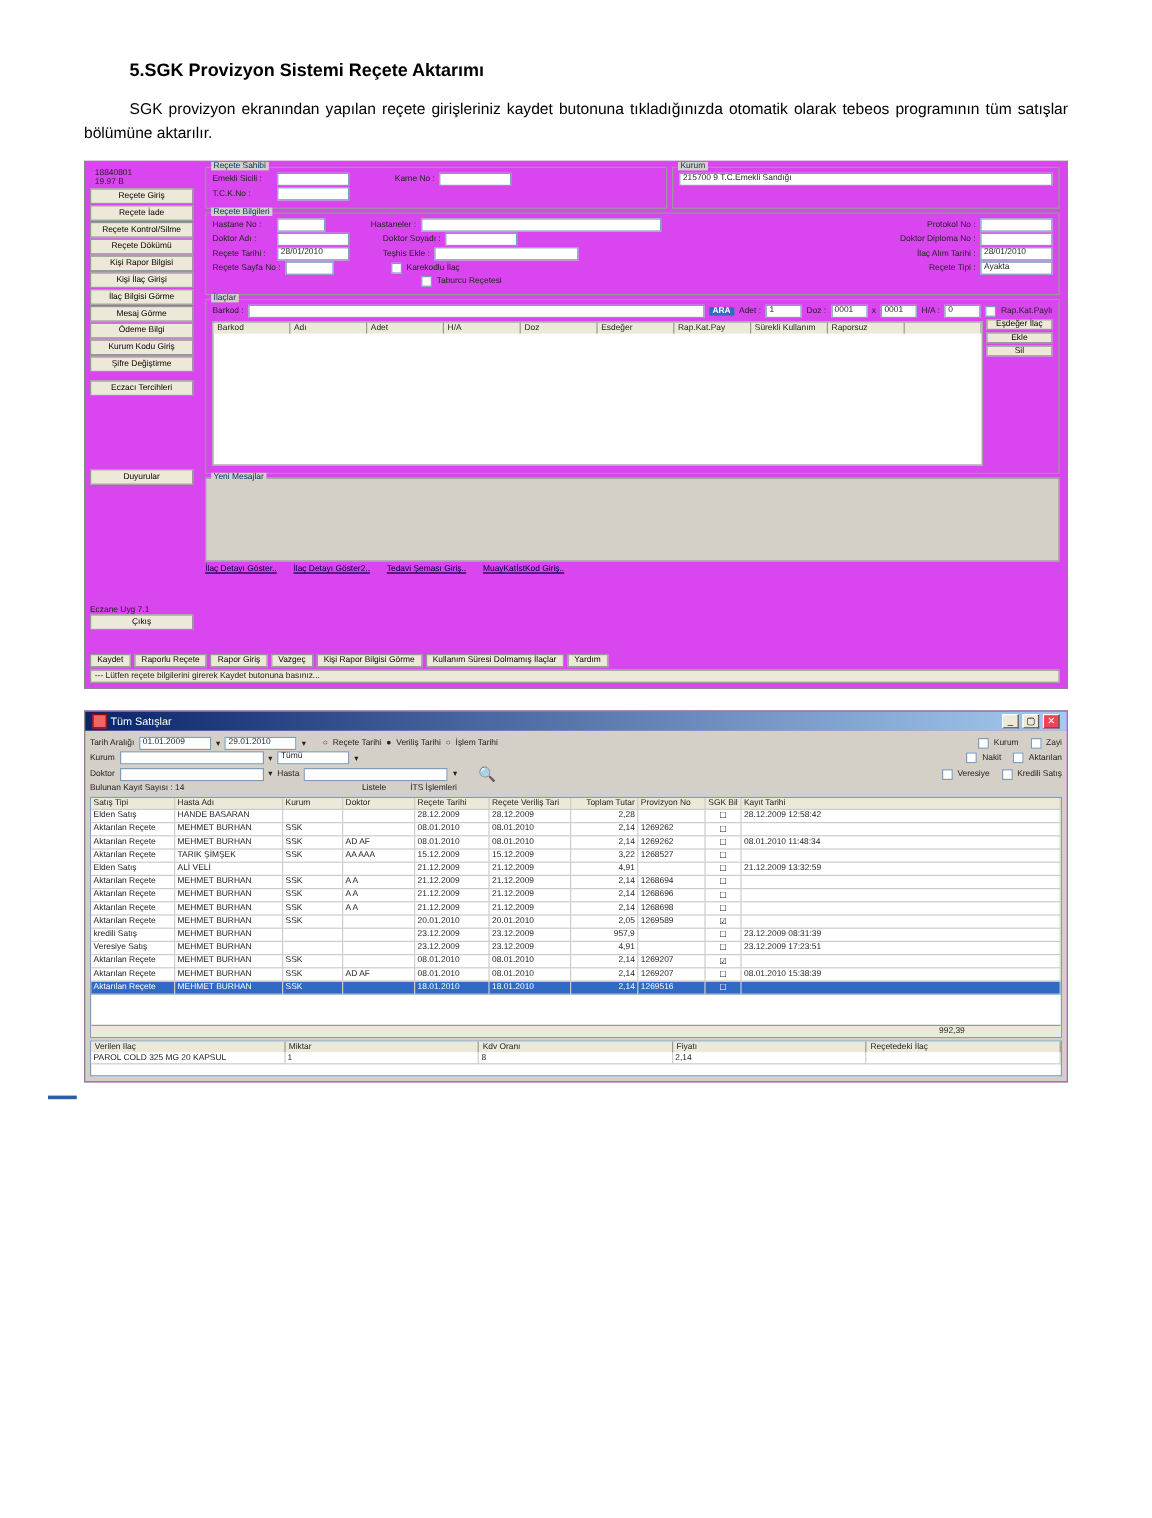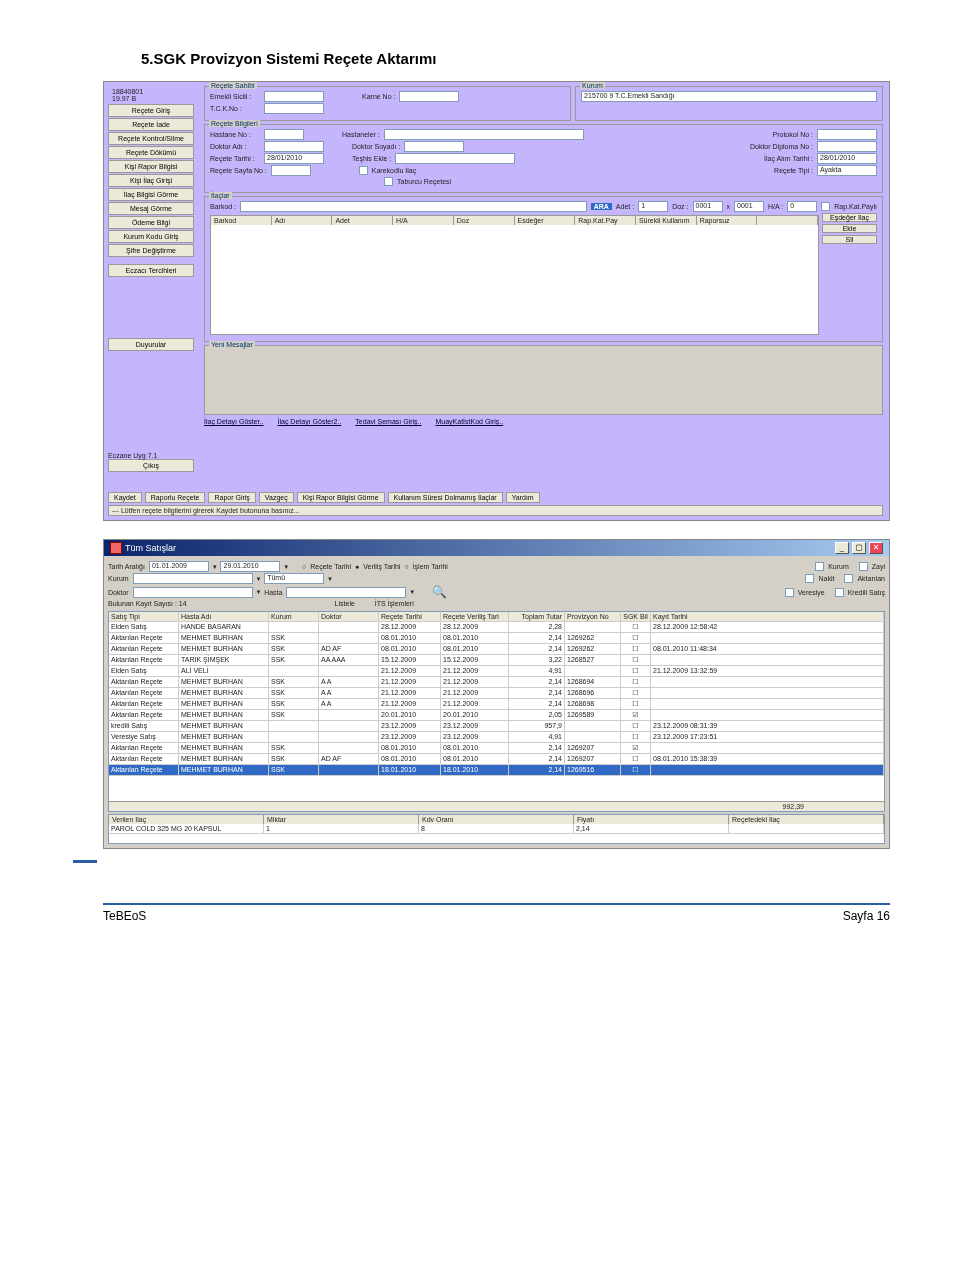--- a/index.html
+++ b/index.html
@@ -1,22 +1,22 @@
 <!DOCTYPE html>
 <html><head>
 <meta charset="utf-8">
 <style>
   * { box-sizing: border-box; margin: 0; padding: 0; }
   body { font-family: Arial, sans-serif; background: #fff; width: 960px; margin: 0 auto; color: #000; }
-  .page { padding: 50px 70px 30px 70px; margin-left: 33px; }
+  .page { padding: 50px 70px 30px 70px; }
   h2 { font-size: 15px; font-weight: bold; margin-bottom: 14px; text-indent: 38px; }
   .para { font-size: 13px; line-height: 1.5; text-align: justify; margin-bottom: 14px; text-indent: 38px; }
 
   
-  .shot { border: 1px solid #888; background: #c4b5fd; font-size: 7px; color: #222; overflow: hidden; margin: 4px 0 18px 0; position: relative; }
+  .shot { border: 1px solid #888; background: #d946ef; font-size: 7px; color: #222; overflow: hidden; margin: 4px 0 18px 0; position: relative; }
   .shot1 { height: 440px; }
   .shot2 { height: 310px; }
 
   
   .s1-left { position:absolute; left:4px; top:4px; width:90px; bottom:40px; }
   .s1-btns button, .s1-left button { display:block; width:86px; height:13px; background:#ece9d8; border:1px solid #999; font-size:7px; margin-bottom:1px; padding:0 2px; text-align:center; }
   .s1-top1 { font-size:7px; padding:2px 4px; }
   .s1-main { position:absolute; left:100px; top:4px; right:6px; bottom:40px; }
   .fieldset { border:1px solid #999; padding:3px 5px 5px 5px; margin-bottom:3px; position:relative; }
   .fsleg { position:absolute; top:-5px; left:4px; background:#d4d0c8; padding:0 2px; font-size:7px; color:#003366; }
@@ -60,20 +60,21 @@
   
   .footer{border-top:2px solid #2a5caa;margin-top:30px;padding-top:4px;display:flex;justify-content:space-between;font-size:12px;}
   .footer-accent{position:relative;height:6px;}
   .footer-accent::before{content:"";position:absolute;left:-30px;width:24px;height:3px;background:#2a5caa;top:-7px;}
 </style>
 </head>
 <body>
 
 <div class="page">
   <h2>5.SGK Provizyon Sistemi Reçete Aktarımı</h2>
+  <p class="para">SGK provizyon ekranından yapılan reçete girişleriniz kaydet butonuna tıkladığınızda otomatik olarak tebeos programının tüm satışlar bölümüne aktarılır.</p>
 
   <div class="shot shot1">
     <div class="s1-left">
       <div class="s1-top1"><span>18840801</span><br><span>19.97 B</span></div>
       <div id="leftbtns">
           <button>Reçete Giriş</button>
           <button>Reçete İade</button>
           <button>Reçete Kontrol/Silme</button>
           <button>Reçete Dökümü</button>
           <button>Kişi Rapor Bilgisi</button>
@@ -481,17 +482,13 @@
             <span style="flex: 1 1 0%;">8</span>
             <span style="flex: 1 1 0%;">2,14</span>
             <span style="flex: 1 1 0%;"></span>
           </div>
       </div>
     </div>
   </div>
 
 
   <div class="footer-accent"></div>
-  <div class="footer">
-    <span>TeBEoS</span>
-    <span>Sayfa 16</span>
-  </div>
 </div>
 
 </body></html>

